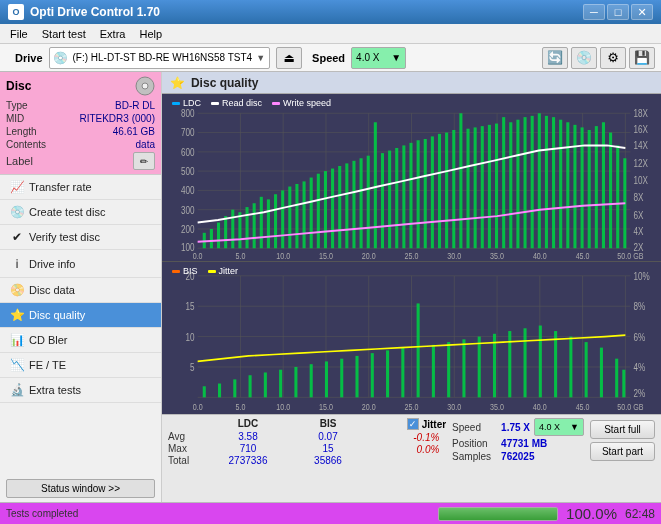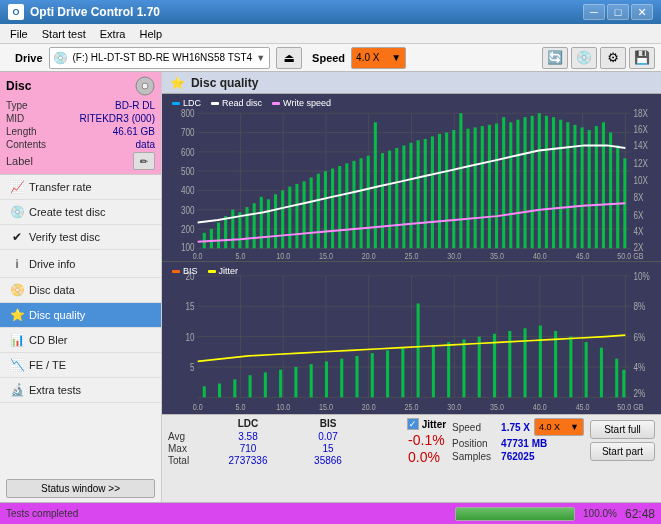--- a/index.html
+++ b/index.html
@@ -116,21 +116,21 @@
       border-radius: 2px;
       cursor: pointer;
       display: flex;
       align-items: center;
       justify-content: center;
       font-size: 12px;
     }
     .speed-label { font-weight: bold; font-size: 11px; margin-left: 4px; }
     .speed-selector {
       border: 1px solid #aaa;
-      background: #f97316;
+      background: #86efac;
       padding: 1px 4px;
       border-radius: 2px;
       width: 55px;
       height: 22px;
       font-size: 10px;
       display: flex;
       align-items: center;
       justify-content: space-between;
       cursor: pointer;
     }
@@ -386,23 +386,24 @@
     .jitter-label {
       font-size: 10px;
       font-weight: bold;
     }
     .jitter-values {
       display: flex;
       flex-direction: column;
       gap: 1px;
     }
     .jitter-val {
-      font-size: 14px;
+      font-size: 10px;
       color: #cc0000;
-      text-align: left;
+      text-align: right;
+      font-style: italic;
     }
 
     .speed-info {
       display: flex;
       flex-direction: column;
       gap: 2px;
     }
     .speed-row {
       display: flex;
       align-items: center;
@@ -451,21 +452,21 @@
       background: #ddd;
       border: 1px solid #aaa;
       border-radius: 2px;
       overflow: hidden;
     }
     .progress-bar-fill {
       height: 100%;
       background: linear-gradient(to bottom, #6abf69, #3a9e39);
     }
     .progress-text {
-      font-size: 10px;
+      font-size: 15px;
       color: #333;
     }
     .time-text {
       font-size: 12px;
       color: #333;
     }
   </style>
 </head>
 <body>
 

